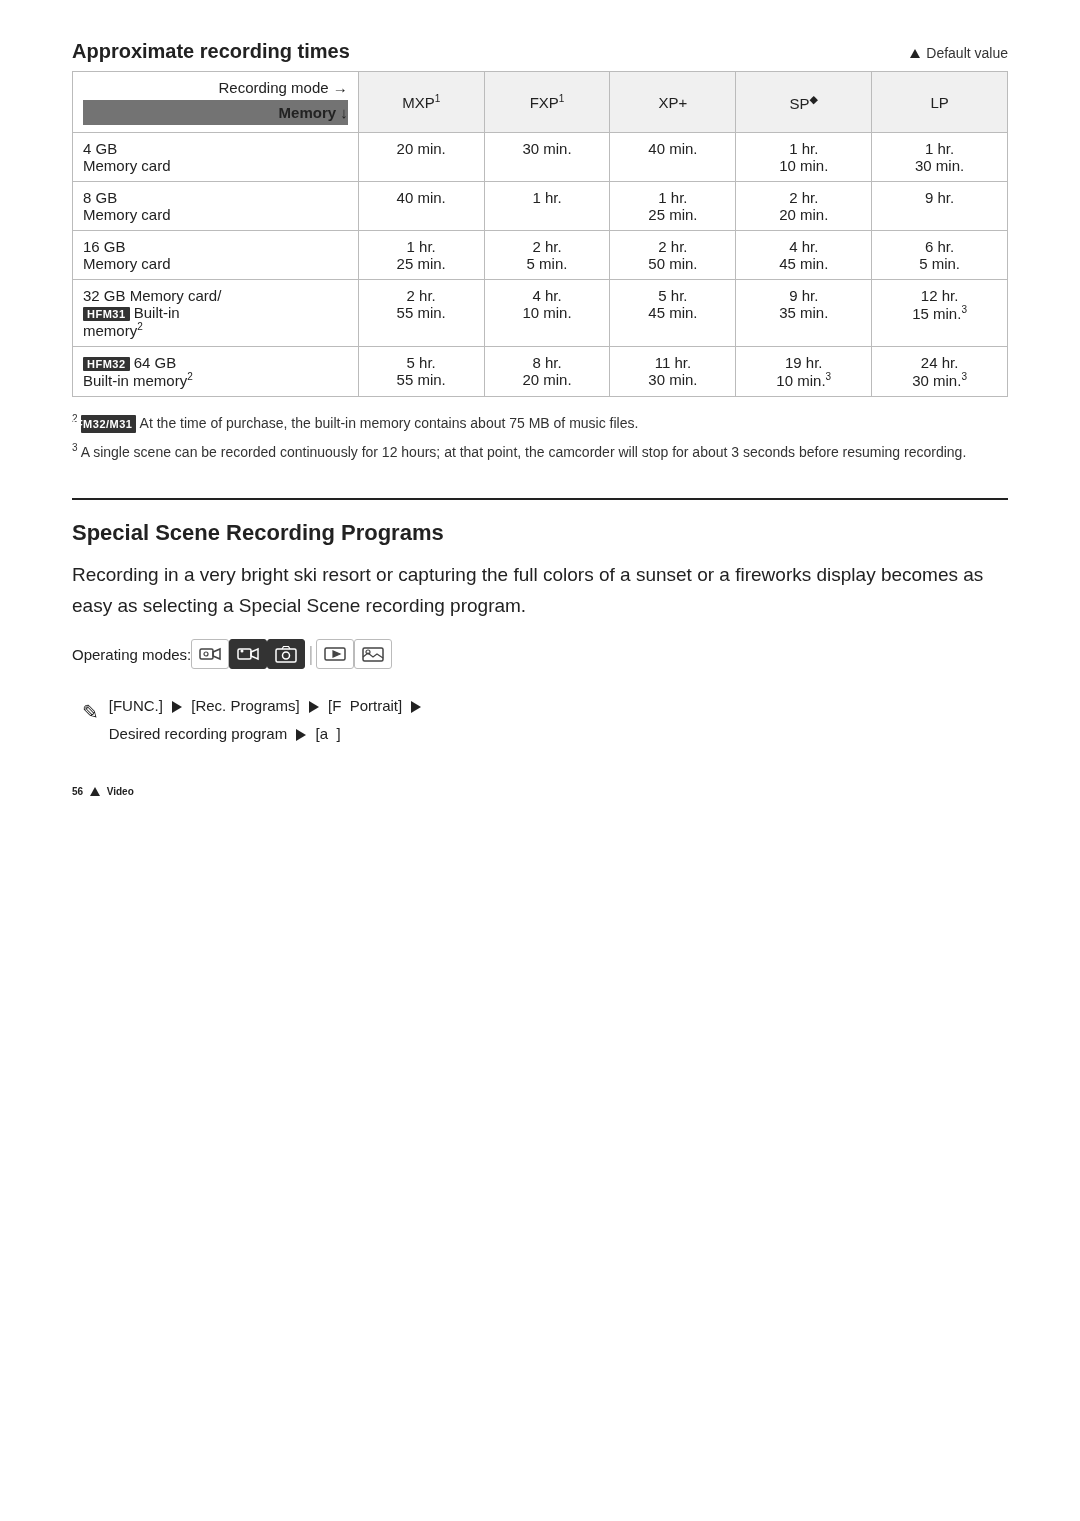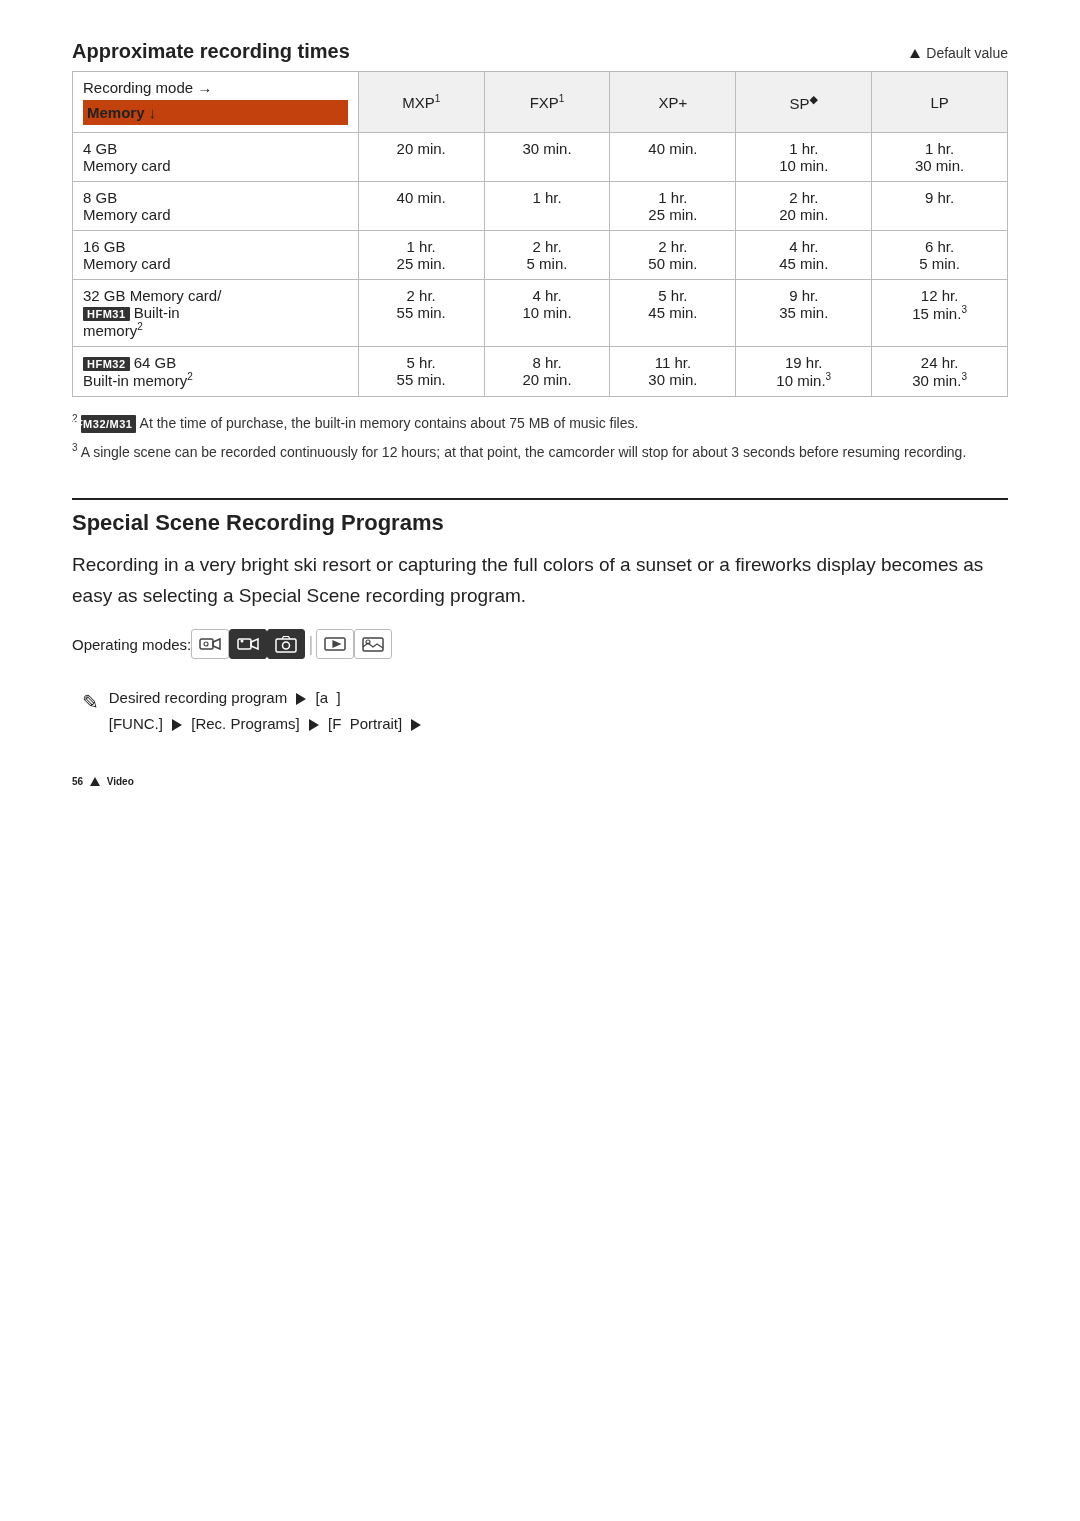--- a/index.html
+++ b/index.html
@@ -106,21 +106,21 @@
     .footnotes p {
       margin-bottom: 6px;
       padding-left: 18px;
       text-indent: -18px;
     }
 
     
     .special-scene-section {
       margin-top: 36px;
       border-top: 2px solid #222;
-      padding-top: 10px;
+      padding-top: 20px;
     }
 
     .special-scene-title {
       font-size: 22px;
       font-weight: bold;
       margin-bottom: 14px;
     }
 
     .special-scene-desc {
       font-size: 19px;
@@ -194,23 +194,23 @@
     <span class="section-title">Approximate recording times</span>
     <span class="default-value-note">
       <span class="default-diamond"></span>
       <span>Default value</span>
     </span>
   </div>
 
   <table class="rec-table">
     <thead>
       <tr>
-        <th class="col-mode" style="text-align:left; background:#fff;">
+        <th class="col-mode" style="text-align:right; background:#fff;">
           Recording mode →<br>
-          <span style="background:#c2410c; display:block; margin-top:4px; padding:4px 0 4px 4px; font-weight:bold;">Memory ↓</span>
+          <span style="background:#737373; display:block; margin-top:4px; padding:4px 0 4px 4px; font-weight:bold;">Memory ↓</span>
         </th>
         <th>MXP<sup>1</sup></th>
         <th>FXP<sup>1</sup></th>
         <th>XP+</th>
         <th>SP<span style="font-size:11px; vertical-align:super;">◆</span></th>
         <th>LP</th>
       </tr>
     </thead>
     <tbody>
 
@@ -323,33 +323,33 @@
         <path d="M1 12 L6 8 L11 12 L15 9 L21 13" stroke="#444" stroke-width="1.2" fill="none"></path>
         <circle cx="6" cy="7" r="2" stroke="#444" stroke-width="1.2" fill="none"></circle>
       </svg>
     </div>
 
   </div>
 
   <div class="instruction-block">
     <span class="hand-icon">✎</span>
     <div>
-      <div style="margin-top:2px;">
-        <span>Desired recording program</span>
-        <span style="display:inline-block; width:0; height:0; border-top:6px solid transparent; border-bottom:6px solid transparent; border-left:10px solid #222; vertical-align:middle; margin:0 5px;"></span>
-        <span>[a&nbsp;&nbsp;]</span>
-      </div>
       <div>
         <span>[FUNC.]</span>
         <span style="display:inline-block; width:0; height:0; border-top:6px solid transparent; border-bottom:6px solid transparent; border-left:10px solid #222; vertical-align:middle; margin:0 5px;"></span>
         <span>[Rec. Programs]</span>
         <span style="display:inline-block; width:0; height:0; border-top:6px solid transparent; border-bottom:6px solid transparent; border-left:10px solid #222; vertical-align:middle; margin:0 5px;"></span>
         <span>[F&nbsp;&nbsp;Portrait]</span>
         <span style="display:inline-block; width:0; height:0; border-top:6px solid transparent; border-bottom:6px solid transparent; border-left:10px solid #222; vertical-align:middle; margin:0 5px;"></span>
       </div>
+      <div style="margin-top:2px;">
+        <span>Desired recording program</span>
+        <span style="display:inline-block; width:0; height:0; border-top:6px solid transparent; border-bottom:6px solid transparent; border-left:10px solid #222; vertical-align:middle; margin:0 5px;"></span>
+        <span>[a&nbsp;&nbsp;]</span>
+      </div>
     </div>
   </div>
 
 </div>
 
 <div class="page-footer">
   <span>56</span>
   <span style="display:inline-block; width:0; height:0; border-left:5px solid transparent; border-right:5px solid transparent; border-bottom:9px solid #222; vertical-align:middle; margin: 0 4px; position:relative; top:-1px;"></span>
   <span>Video</span>
 </div>

